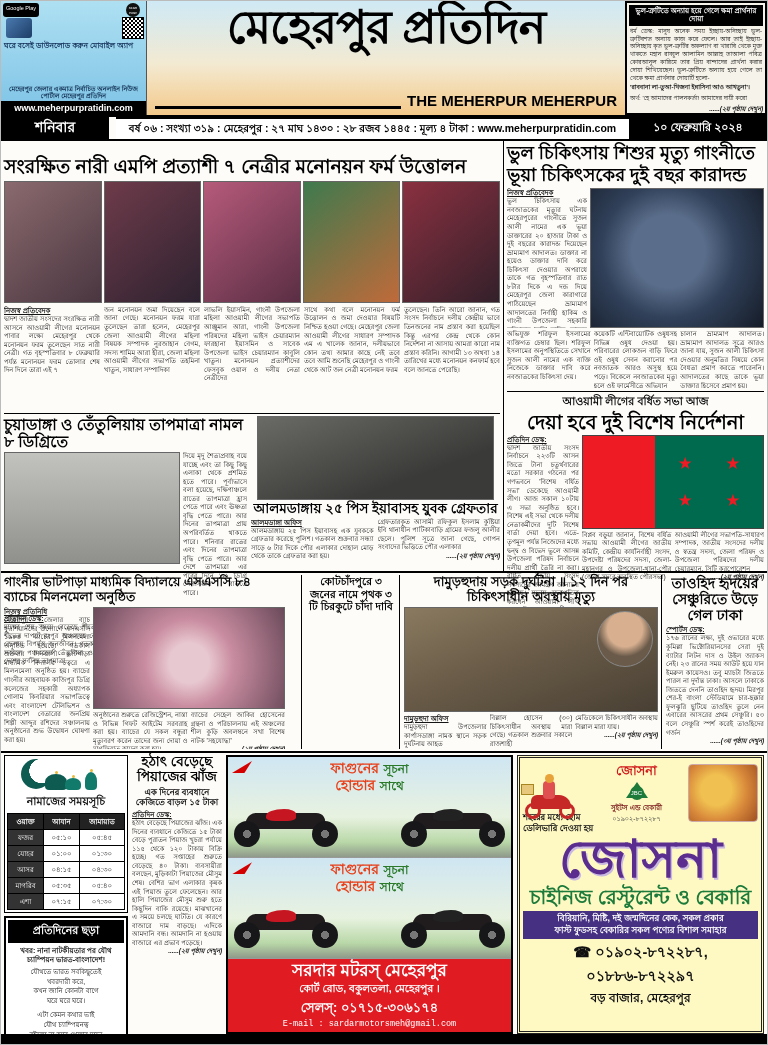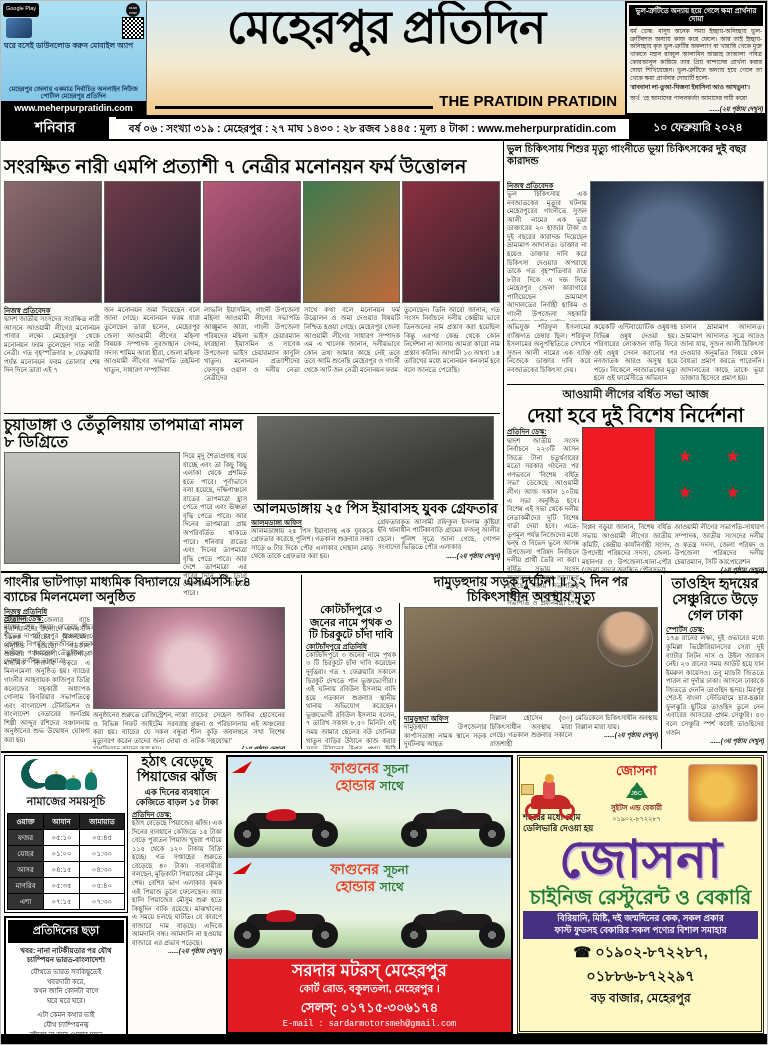--- a/index.html
+++ b/index.html
@@ -72,21 +72,21 @@
   .fog-photo { width:176px; height:112px; background:linear-gradient(180deg,#c2c2bf 0%,#a7a7a4 55%,#8f8f8c 100%); }
   .temp-side { flex:1; height:160px; }
   .temp-bottom { display:flex; gap:3px; margin-top:2px; flex:1; }
   .temp-bottom .tiny { flex:1; }
   .yaba-art { flex:1; display:flex; flex-direction:column; }
   .yaba-photo { height:84px; background:linear-gradient(160deg,#6a6a66,#3a3a38 70%); margin:0 6px; }
   .yaba-headline { font-size:13.5px; text-align:center; line-height:1.1; margin:2px 0 1px; }
   .yaba-cols { display:flex; gap:4px; flex:1; }
   .yaba-cols .tiny { flex:1; }
 
-  .doctor-headline { font-size:10px; line-height:1.2; margin-bottom:14px; }
+  .doctor-headline { font-size:18px; line-height:1.2; margin-bottom:2px; }
   .doctor-mid { display:flex; gap:3px; }
   .doctor-col1 { width:80px; height:140px; }
   .doctor-photo { flex:1; height:140px; background:radial-gradient(circle at 45% 45%, #5a6d8a 0 30%, #31415a 55%, #151c28 100%); }
   .doctor-cols { display:flex; gap:3px; height:58px; margin-top:2px; }
   .doctor-cols .tiny { flex:1; }
 
   .al-art { border-top:1.5px solid #000; margin-top:3px; padding-top:1px; display:flex; flex-direction:column; flex:1; }
   .al-kicker { font-size:11px; font-weight:bold; text-align:center; }
   .al-headline { font-size:19.5px; text-align:center; line-height:1.05; margin-bottom:2px; }
   .al-mid { display:flex; gap:3px; flex:1; }
@@ -103,21 +103,21 @@
   
   .row3 { display:flex; height:180px; border-bottom:2px solid #000; padding:2px 3px; gap:4px; }
   .mil-art { width:298px; display:flex; flex-direction:column; border-right:1px solid #000; padding-right:16px; }
   .mil-headline { font-size:12.5px; line-height:1.2; margin-bottom:2px; }
   .mil-mid { display:flex; gap:3px; flex:1; }
   .mil-col1 { width:86px; }
   .mil-photo { flex:1; height:106px; background:radial-gradient(circle at 50% 55%, #e8c8d0 0 18%, #c98ca0 40%, #6a4a5a 100%); }
   .mil-right { flex:1; display:flex; flex-direction:column; }
   .mil-caps { display:flex; gap:3px; height:38px; margin-top:2px; }
   .mil-caps .tiny { flex:1; }
-  .kot-art { width:94px; border-right:1px solid #000; padding-right:3px; display:flex; flex-direction:column;margin-top:28px; }
+  .kot-art { width:94px; border-right:1px solid #000; padding-right:3px; display:flex; flex-direction:row; }
   .kot-headline { font-size:10.5px; line-height:1.2; text-align:center; margin-bottom:1px; }
   .dam-art { width:258px; border-right:1px solid #000; padding-right:3px; display:flex; flex-direction:column; }
   .dam-headline { font-size:13px; line-height:1.15; text-align:center; margin-bottom:2px; }
   .dam-photo { height:112px; background:linear-gradient(160deg,#8a7a60 0%,#6a5c48 45%,#494034 100%); position:relative; }
   .dam-inset { position:absolute; right:4px; top:3px; width:56px; height:56px; border-radius:50%;
                background:radial-gradient(circle at 50% 32%, #d8b090 0 38%, #6a5a4a 60% 100%); border:1px solid #888; }
   .dam-cols { display:flex; gap:3px; flex:1; margin-top:2px; }
   .dam-cols .tiny { flex:1; }
   .sports-art { flex:1; display:flex; flex-direction:column; }
   .sports-headline { font-size:14px; line-height:1.15; text-align:center; margin-bottom:2px; }
@@ -207,21 +207,21 @@
         </div>
       </div>
       <div class="app-promo">ঘরে বসেই ডাউনলোড করুন মোবাইল অ্যাপ</div>
       <div class="portal-text">মেহেরপুর জেলার একমাত্র নির্বাচিত অনলাইন নিউজ পোর্টাল মেহেরপুর প্রতিদিন</div>
       <div class="site-bar">www.meherpurpratidin.com</div>
     </div>
     <div class="center-head">
       <div class="paper-title">মেহেরপুর প্রতিদিন</div>
       <div class="title-underline-row">
         <div class="title-rule"></div>
-        <div class="paper-title-en">THE PRATIDIN PRATIDIN</div>
+        <div class="paper-title-en">THE MEHERPUR MEHERPUR</div>
       </div>
     </div>
     <div class="dua-box">
       <div class="dua-title">ভুল-ত্রুটিতে অন্যায় হয়ে গেলে ক্ষমা প্রার্থনার দোয়া</div>
       <div class="dua-body">ধর্ম ডেস্ক: মানুষ অনেক সময় ইচ্ছায়-অনিচ্ছায় ভুল-ত্রুটিবশত অন্যায় কাজ করে ফেলে। আর তাই ইচ্ছায়-অনিচ্ছায় কৃত ভুল-ত্রুটির অকল্যাণ বা খারাবি থেকে মুক্ত থাকতে মহান রাব্বুল আলামিন আল্লাহ তাআলা পবিত্র কোরআনুল কারিমে তার প্রিয় বান্দাদের প্রার্থনা করার দোয়া শিখিয়েছেন। ভুল-ত্রুটিতে অন্যায় হয়ে গেলে তা থেকে ক্ষমা প্রার্থনার দোয়াটি হলো-</div>
       <div class="dua-line">'রাববানা লা-তুআ-খিজনা ইন্নাসিনা আও আখতুনা'।</div>
       <div class="dua-meaning">অর্থ: 'হে আমাদের পালনকর্তা! আমাদের দায়ী করো</div>
       <span class="continued">......(২য় পৃষ্ঠায় দেখুন)</span>
     </div>
   </div>

